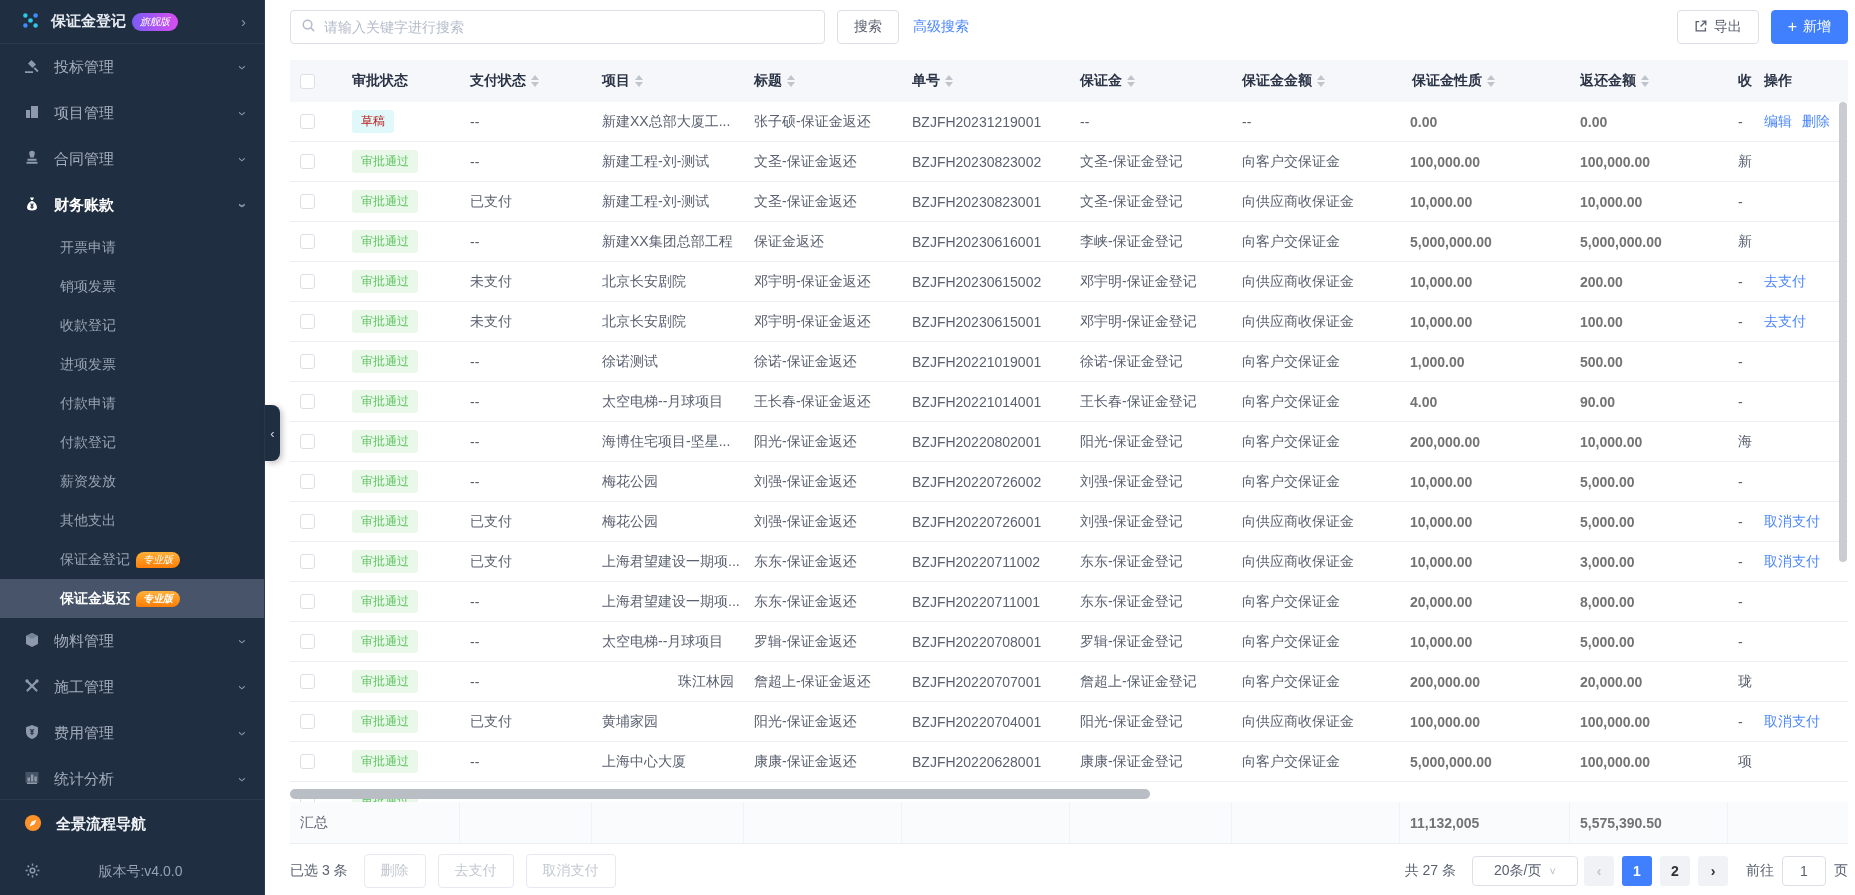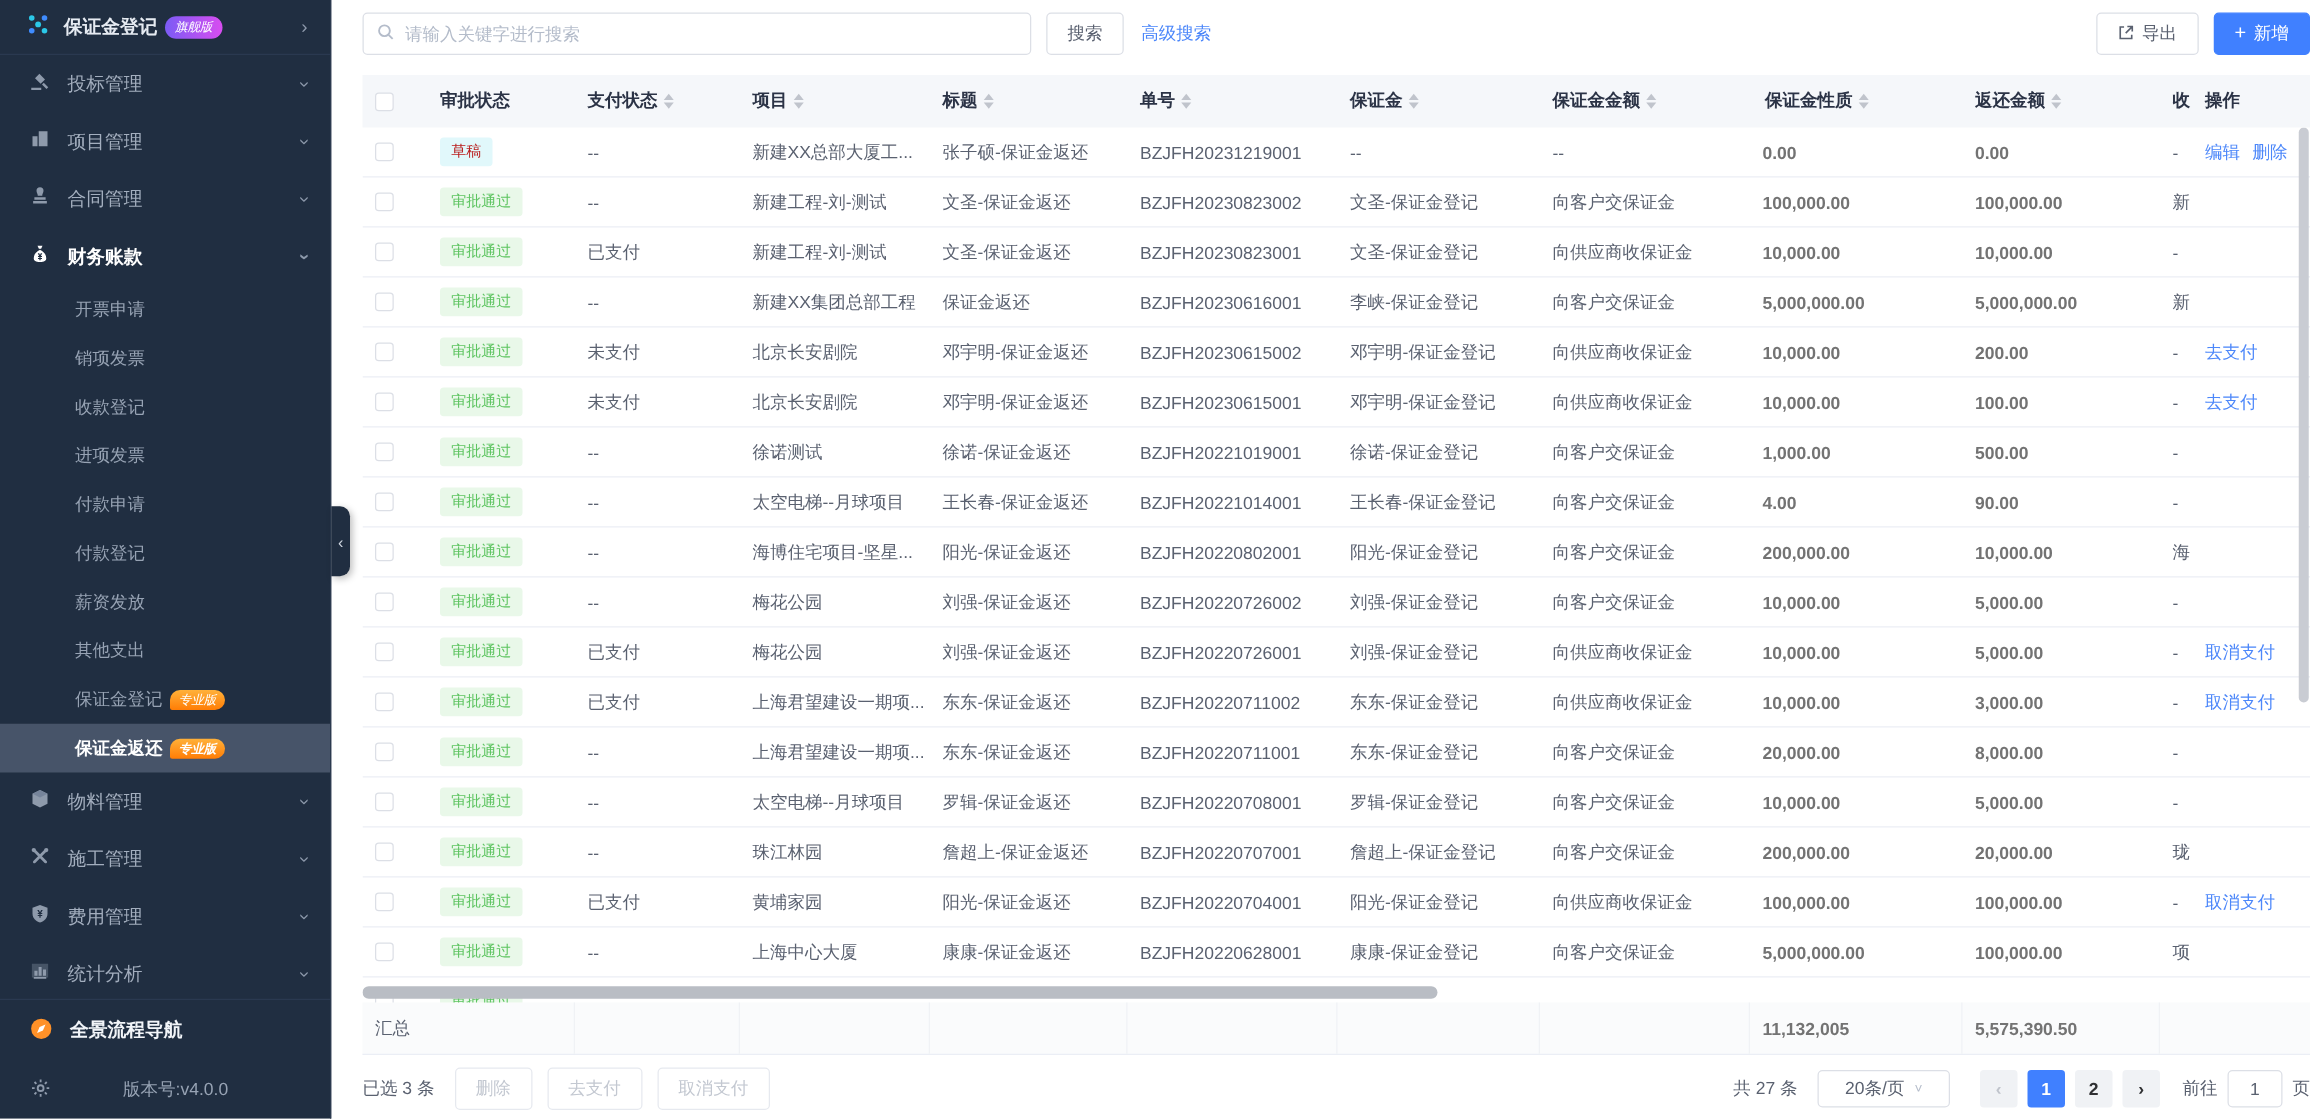--- a/index.html
+++ b/index.html
@@ -63,21 +63,21 @@
   .summary-row .t-cell { border-right:1px solid #f0f2f5; }
   .hscroll-thumb { position:absolute; left:0; bottom:3px; width:860px; height:10px; background:#b9bdc4; border-radius:5px; cursor:pointer; }
   .vscroll-thumb { position:absolute; right:1px; top:0; width:8px; height:460px; background:#c9ccd3; border-radius:4px; cursor:pointer; }
 
   
   .footer { width:1558px; height:46px; display:flex; align-items:center; margin-top:4px; color:#5a6170; }
   .footer .sel-text { margin-right:16px; }
   .btn-disabled { color:#c3c8d1; border-color:#e6e9ef; cursor:default; margin-right:12px; }
   .footer .spacer { flex:1; }
   .total-text { margin-right:16px; }
-  .page-size { width:106px; height:30px; border:1px solid #dcdfe6; border-radius:4px; display:flex; align-items:center; justify-content:center; gap:8px; color:#5a6170; cursor:pointer; margin-right:24px; background:#fff; }
+  .page-size { width:106px; height:30px; border:1px solid #dcdfe6; border-radius:4px; display:flex; align-items:center; justify-content:center; gap:8px; color:#5a6170; cursor:pointer; margin-right:6px; background:#fff; }
   .ps-caret { color:#b4bcca; font-size:11px; }
   .pager { display:flex; align-items:center; gap:8px; margin-right:18px; }
   .page-btn { min-width:30px; height:30px; border-radius:3px; background:#f0f2f5; display:flex; align-items:center; justify-content:center; font-weight:bold; color:#303133; cursor:pointer; padding:0 6px; }
   .page-btn.active { background:#4080ff; color:#fff; }
   .page-btn.prev { color:#c0c4cc; }
   .goto { display:flex; align-items:center; gap:8px; }
   .goto input { width:44px; height:30px; border:1px solid #dcdfe6; border-radius:4px; text-align:center; font-size:14px; color:#5a6170; outline:none; font-family:inherit; }
 </style>
 </head>
 <body>
@@ -868,21 +868,21 @@
         <div class="t-row">
           <div class="t-cell" style="width: 52px;">
             <span class="checkbox"></span>
           </div>
           <div class="t-cell" style="width: 118px;">
             <span class="badge approved">审批通过</span>
           </div>
           <div class="t-cell" style="width: 132px;">
             <span>--</span>
           </div>
-          <div class="t-cell" style="width: 152px;">
+          <div class="t-cell" style="width: 152px; justify-content: flex-end;">
             <span>珠江林园</span>
           </div>
           <div class="t-cell" style="width: 158px;">
             <span>詹超上-保证金返还</span>
           </div>
           <div class="t-cell" style="width: 168px;">
             <span>BZJFH20220707001</span>
           </div>
           <div class="t-cell" style="width: 162px;">
             <span>詹超上-保证金登记</span>

